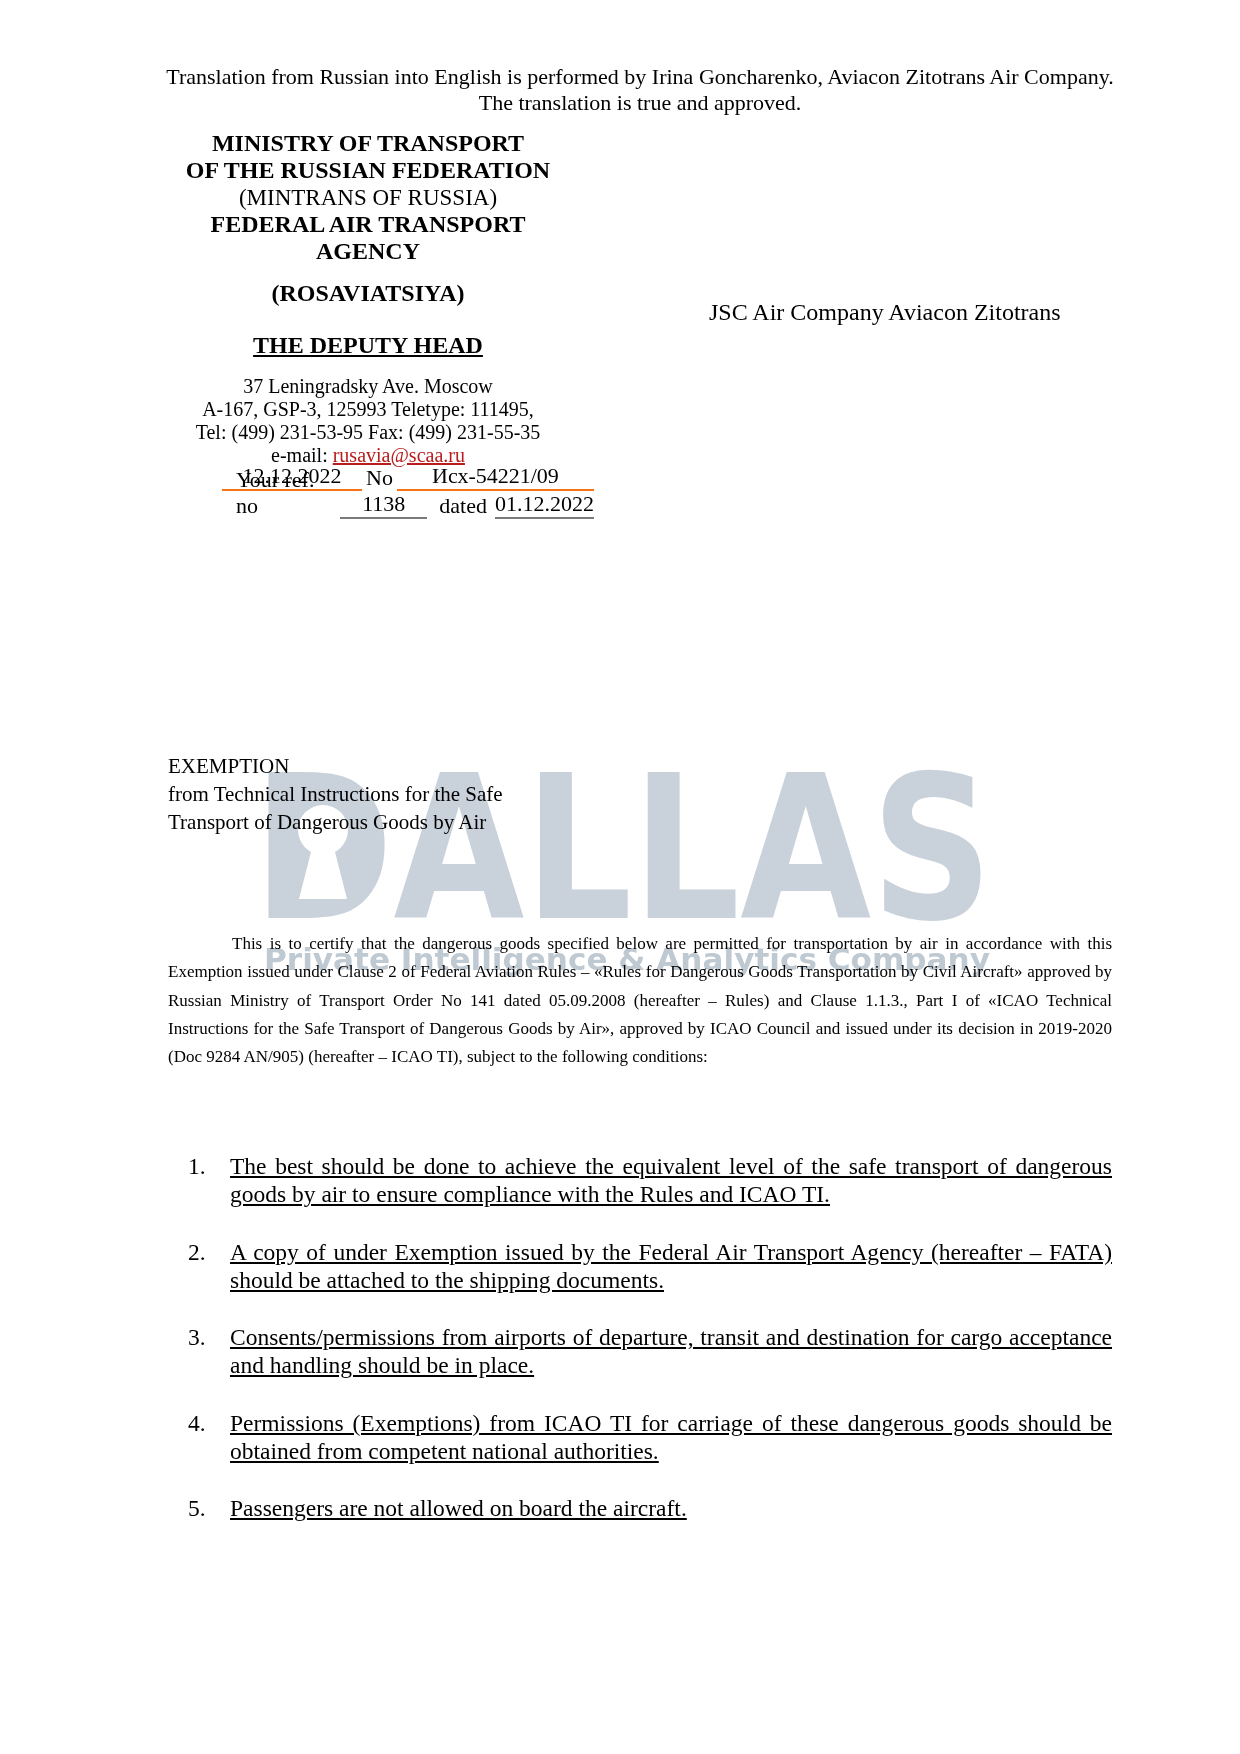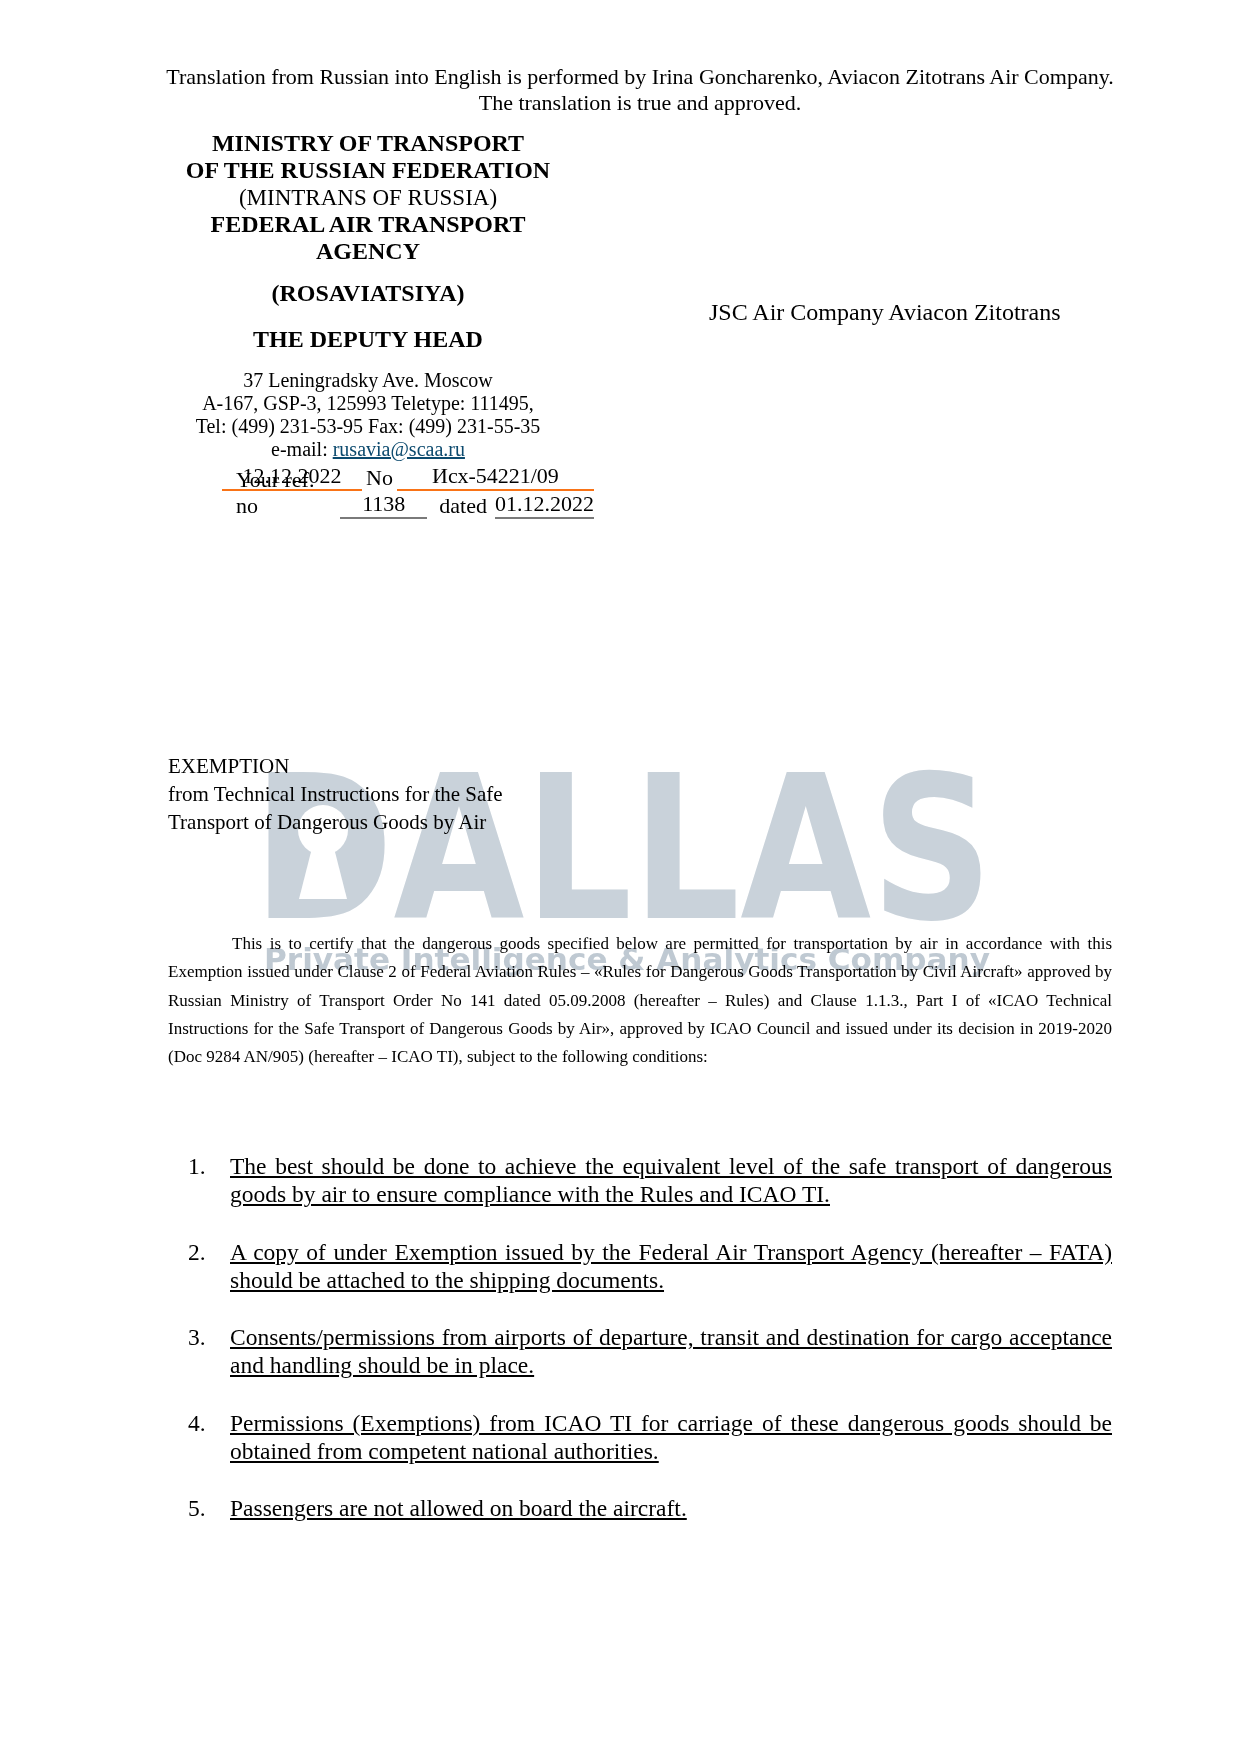--- a/index.html
+++ b/index.html
@@ -13,24 +13,24 @@
     overflow:hidden;
   }
   .abs { position:absolute; }
 
   .trans-note { left:120px; top:64px; width:1040px; font-size:22px; line-height:26px; text-align:center; z-index:2; }
 
   .letterhead { left:164px; top:130px; width:408px; text-align:center; z-index:2; }
   .lh-bold { font-size:24px; font-weight:bold; line-height:27px; }
   .lh-reg  { font-size:23px; line-height:27px; }
   .lh-gap-sm { margin-top:15px; }
-  .lh-gap-md { margin-top:19px; }
+  .lh-gap-md { margin-top:25px;text-decoration:underline; }
   .addr { font-size:20px; line-height:23px; }
   .addr-block { margin-top:16px; }
-  .email-link { color:#0c4a6e; text-decoration:underline; }
+  .email-link { color:#b91c1c; text-decoration:underline; }
 
   .ref-block { left:222px; top:464px; width:372px; font-size:22px; z-index:2; }
   .ref-row { display:flex; align-items:flex-end; height:27px; }
   .ref-row2 { margin-top:1px; padding-left:14px; }
   .u-black { border-bottom:2px solid #f97316; text-align:center; }
   .u-gray  { border-bottom:2px solid #7a7a7a; text-align:center; }
   .ref-date { width:140px; }
   .ref-no-label { margin-left:4px; }
   .ref-outno { flex:1; margin-left:4px; }
   .ref-yourref-num { width:96px; margin-left:8px; }

